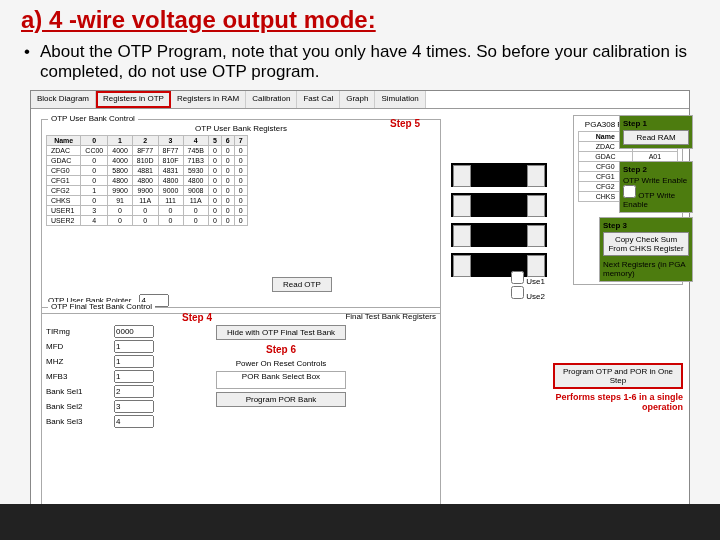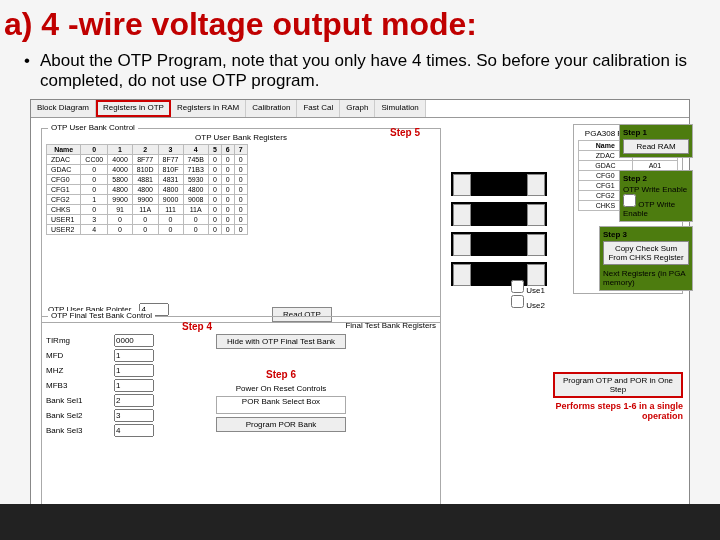--- a/index.html
+++ b/index.html
@@ -1,33 +1,33 @@
 <!DOCTYPE html>
 <html><head>
 <meta charset="utf-8">
 <style>
 *{box-sizing:border-box;margin:0;padding:0;font-family:Arial,sans-serif}
 body{width:720px;height:540px;background:#f5f5f5;position:relative;overflow:hidden}
-.hdr{padding:6px 4px 2px;font-size:32px;color:#c00000;}
+.hdr{padding:6px 21px 2px;font-size:24px;color:#c00000;text-decoration:underline}
 .bullet{padding:6px 20px 8px 40px;font-size:17px;color:#000;position:relative}
 .bullet::before{content:"•";position:absolute;left:24px}
 .app{margin:0 30px;background:#fff;border:1px solid #888;font-size:8px;color:#000;position:relative;height:420px}
 .tabs{display:flex;border-bottom:1px solid #999;height:18px}
 .tab{padding:3px 6px;border-right:1px solid #ccc;background:#eee;white-space:nowrap}
 .tab.active{border:2px solid #c00;padding:1px 5px;font-weight:normal}
 .fieldset{border:1px solid #aaa;margin:4px;padding:4px;position:relative}
 .legend{position:absolute;top:-6px;left:6px;background:#fff;padding:0 3px;font-size:8px}
 .tbl{border-collapse:collapse;font-size:7px}
 .tbl th,.tbl td{border:1px solid #bbb;padding:1px 4px;text-align:center}
 .tbl th{background:#eee}
 .tbl .nm{text-align:left;padding-right:6px}
 .grp-ub{position:absolute;top:24px;left:6px;width:400px;height:195px}
 .ptr{position:absolute;bottom:6px;left:6px;display:flex;align-items:center;gap:8px}
 .ptr input{width:30px;font-size:8px}
-.readbtn{position:absolute;bottom:0;left:230px;border:1px solid #888;padding:2px 10px;background:#eee}
+.readbtn{position:absolute;bottom:21px;left:230px;border:1px solid #888;padding:2px 10px;background:#eee}
 .step4{position:absolute;color:#c00;font-weight:bold;font-size:10px}
 .grp-ram{position:absolute;top:24px;right:6px;width:110px;height:170px;border:1px solid #aaa;padding:4px}
 .ramtbl{border-collapse:collapse;font-size:7px;width:100%}
 .ramtbl td,.ramtbl th{border:1px solid #bbb;padding:1px 3px;text-align:center}
 .sidebox{position:absolute;border:1px solid #aaa;background:#4d7c0f;padding:3px;font-size:8px}
 .sidebox .sb{font-weight:bold;margin-bottom:2px}
 .btn{border:1px solid #888;background:#eee;padding:2px 4px;text-align:center;font-size:8px;margin-top:2px}
 .redbtn{border:2px solid #c00}
 .bars{position:absolute;top:72px;left:420px;width:96px}
 .bar{height:24px;margin-bottom:6px;background:#000;position:relative}
@@ -266,21 +266,21 @@
         <div class="row">
           <span style="width:60px">Bank Sel2</span>
           <input value="3" style="">
         </div>
         <div class="row">
           <span style="width:60px">Bank Sel3</span>
           <input value="4" style="">
         </div>
       </div>
   <div class="ft-right">
-   <div class="btn" style="margin-bottom:20px">Hide with OTP Final Test Bank</div>
+   <div class="btn" style="margin-bottom:4px">Hide with OTP Final Test Bank</div>
    <div class="step4" style="position:static;margin:4px 0">Step 6</div>
    <div>Power On Reset Controls</div>
    <div style="border:1px solid #aaa;height:18px;margin:3px 0">POR Bank Select Box</div>
    <div class="btn">Program POR Bank</div>
   </div>
  </div>
 
  <div class="prog">
   <div class="btn redbtn">Program OTP and POR in One Step</div>
   <div class="note">Performs steps 1-6 in a single operation</div>

